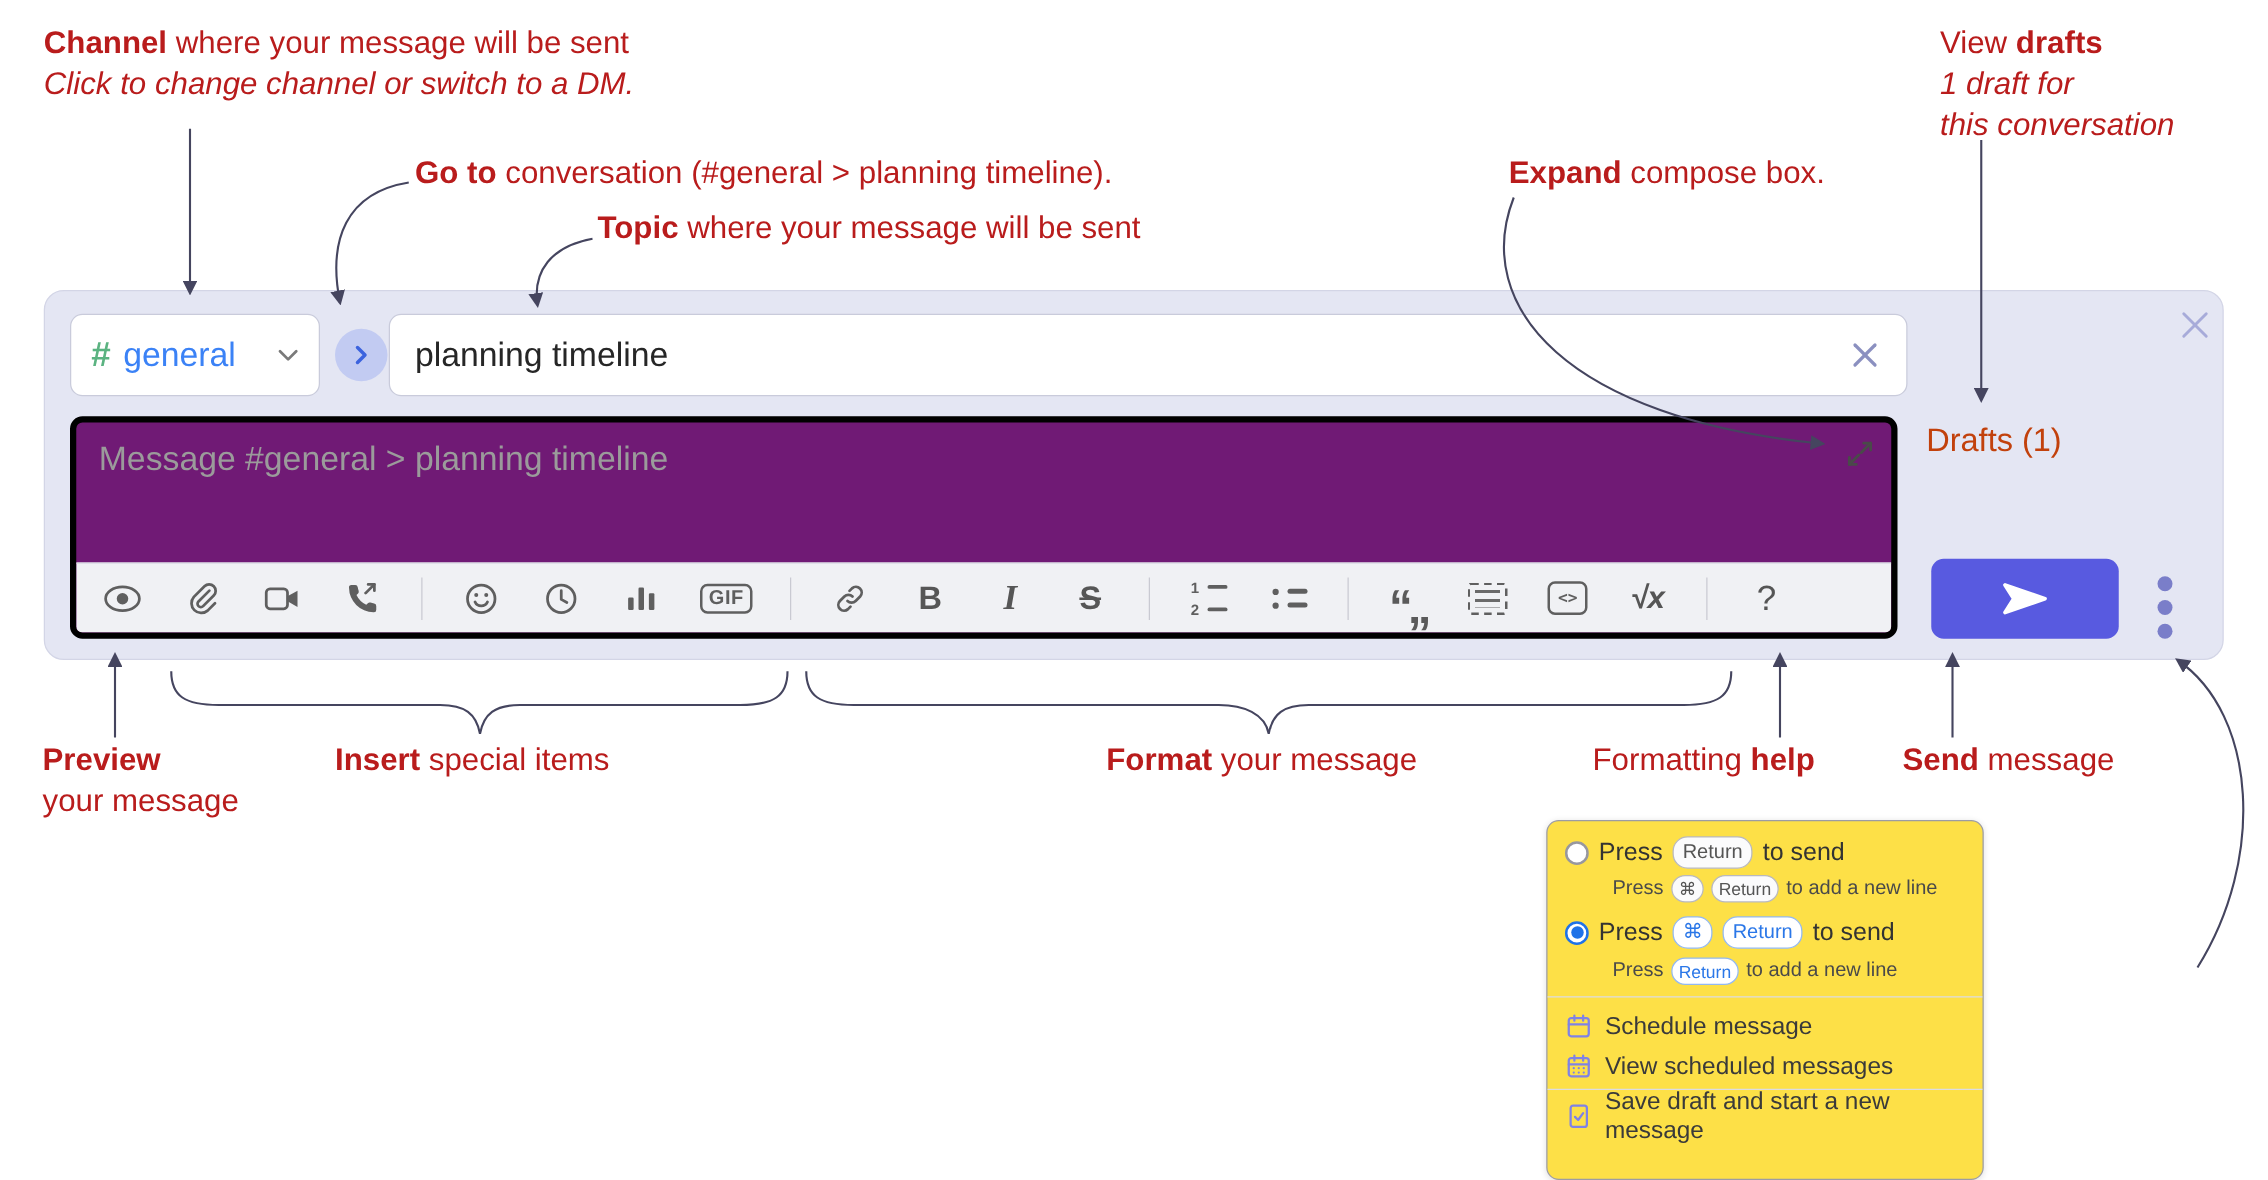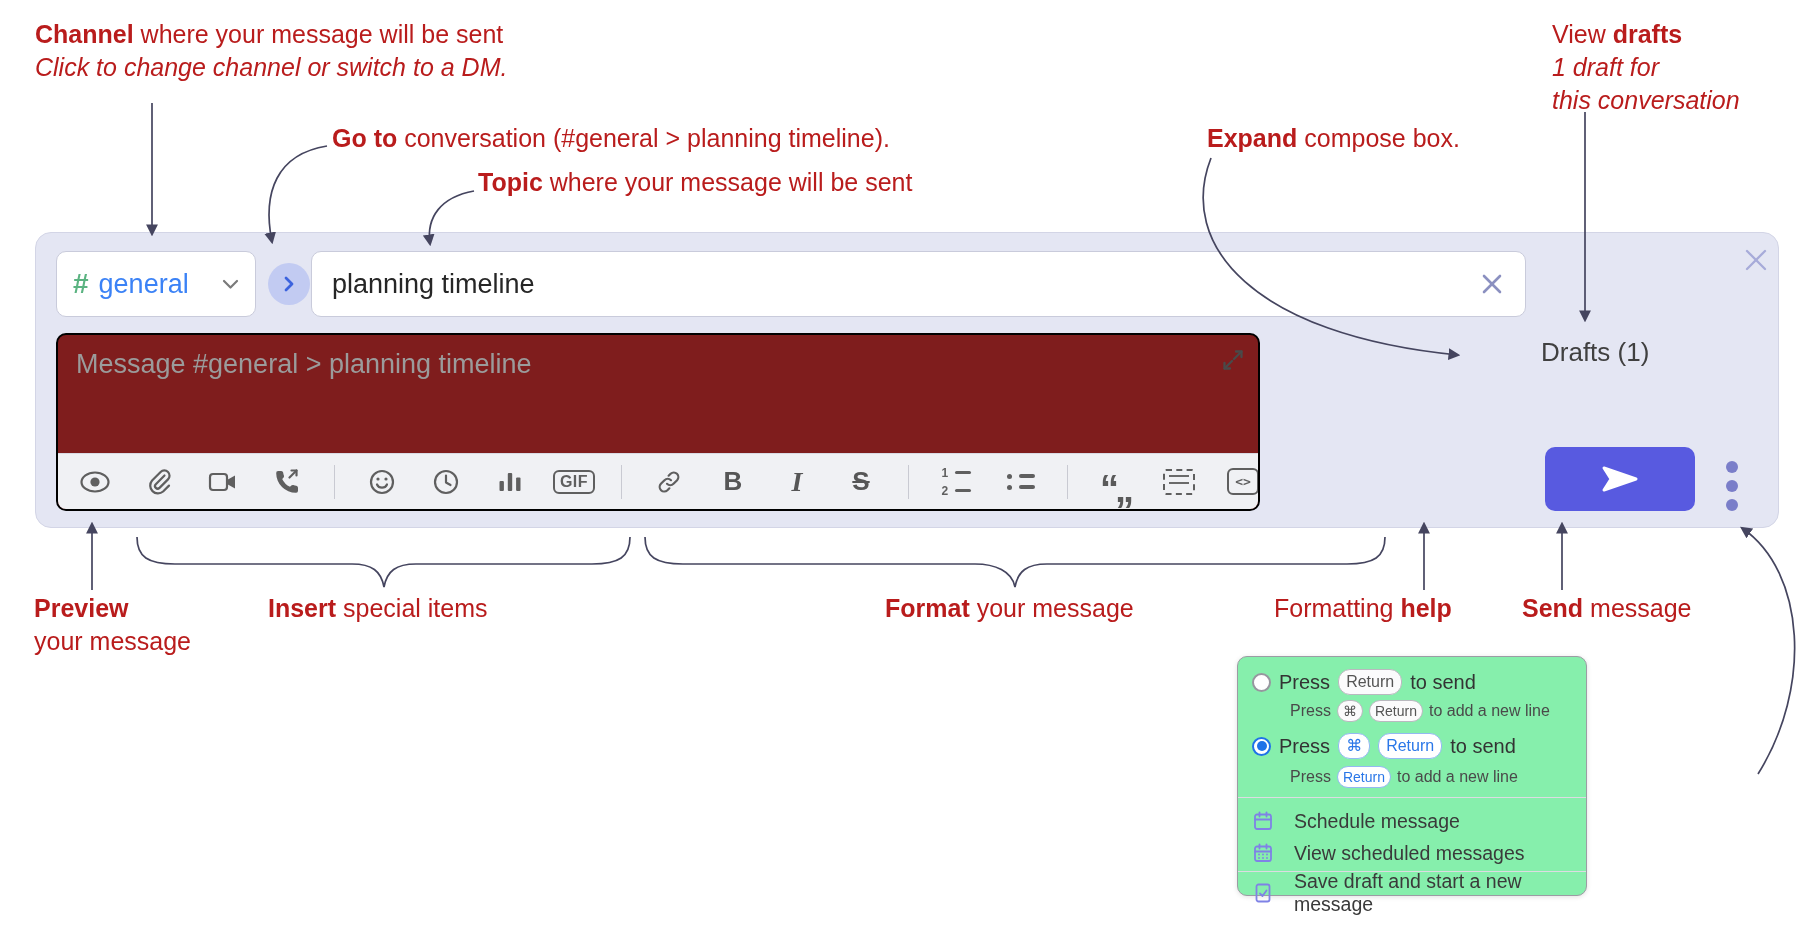--- a/index.html
+++ b/index.html
@@ -14,21 +14,21 @@
   
   .compose-box{position:absolute;left:35px;top:232px;width:1744px;height:296px;background:#e4e6f3;border:1px solid #d3d5e6;border-radius:16px;box-sizing:border-box;}
   .pill{position:absolute;left:20px;top:18px;width:200px;height:66px;background:#fff;border:1px solid #c9cbdb;border-radius:10px;display:flex;align-items:center;padding:0 16px;box-sizing:border-box;gap:10px;}
   .hash{color:#5bb381;font-size:28px;font-weight:700;}
   .ch-name{font-size:27px;color:#3b82f6;flex:1;}
   .goto-btn{position:absolute;left:232px;top:30px;width:42px;height:42px;border-radius:50%;background:#c2cbf2;display:flex;align-items:center;justify-content:center;}
   .topic-field{position:absolute;left:275px;top:18px;width:1215px;height:66px;background:#fff;border:1px solid #c9cbdb;border-radius:10px;display:flex;align-items:center;padding:0 20px;box-sizing:border-box;font-size:27px;color:#262626;}
   .topic-field .tval{flex:1;}
   .clear-x,.box-close{display:flex;align-items:center;justify-content:center;cursor:pointer;}
   .box-close{position:absolute;left:1705px;top:12px;width:30px;height:30px;}
-  .msg-area{position:absolute;left:20px;top:100px;width:1204px;height:178px;background:#7f1d1d;border:2px solid #000000;border-radius:10px;box-sizing:border-box;overflow:hidden;}
+  .msg-area{position:absolute;left:20px;top:100px;width:1462px;height:178px;background:#701a75;border:5px solid #000000;border-radius:10px;box-sizing:border-box;overflow:hidden;}
   .ph{position:absolute;left:18px;top:14px;font-size:27px;color:#9b9b9b;}
   .expand{position:absolute;right:12px;top:12px;width:26px;height:26px;}
   .toolbar{position:absolute;left:0;right:0;bottom:0;height:56px;background:#f0f1f4;border-top:1px solid #d9dae3;display:flex;align-items:center;padding:0 20px;column-gap:30px;box-sizing:border-box;}
   .icon-btn{display:flex;align-items:center;justify-content:center;min-width:34px;height:40px;color:#5f5f5f;}
   .tb-div{width:1px;height:34px;background:#c9cad2;flex:none;}
   svg.tool{stroke:#5f5f5f;fill:none;stroke-width:2.2;stroke-linecap:round;stroke-linejoin:round;}
   .tb-letter{font-size:26px;font-weight:700;color:#565656;}
   .tb-italic{font-family:"Liberation Serif",serif;font-style:italic;font-size:28px;font-weight:600;}
   .tb-strike{text-decoration:line-through;}
   .gif-badge{border:2.4px solid #5f5f5f;border-radius:6px;font-size:16px;font-weight:700;padding:1px 5px;color:#5f5f5f;letter-spacing:.5px;}
@@ -36,31 +36,31 @@
   .spoiler-box{width:32px;height:26px;border:2.4px dashed #5f5f5f;border-radius:3px;position:relative;box-sizing:border-box;}
   .spoiler-box::after{content:"";position:absolute;inset:4px 4px;background:repeating-linear-gradient(to bottom,#6a6a6a 0 2.4px,transparent 2.4px 7px);}
   .code-box{width:32px;height:27px;border:2.4px solid #5f5f5f;border-radius:6px;display:flex;align-items:center;justify-content:center;font-family:"DejaVu Sans Mono",monospace;font-weight:700;font-size:13px;color:#5f5f5f;box-sizing:border-box;}
   .sqrt{font-size:25px;color:#555;font-weight:600;font-style:italic;}
   .help-q{font-size:28px;color:#555;font-weight:400;}
   .list-ic{display:flex;flex-direction:column;gap:6px;}
   .list-row{display:flex;align-items:center;gap:5px;}
   .list-bar{width:16px;height:3.6px;border-radius:2px;background:#5f5f5f;}
   .list-num{font-size:12px;font-weight:700;color:#5f5f5f;line-height:1;width:8px;}
   .list-dot{width:5px;height:5px;border-radius:50%;background:#5f5f5f;margin:0 1.5px;}
-  .drafts-link{position:absolute;left:1505px;top:104px;font-size:26px;color:#404040;cursor:pointer;}
+  .drafts-link{position:absolute;left:1505px;top:104px;font-size:26px;color:#c2410c;cursor:pointer;}
   .send-btn{position:absolute;left:1509px;top:214px;width:150px;height:64px;border-radius:10px;background:#585ae0;display:flex;align-items:center;justify-content:center;cursor:pointer;}
   .dots{position:absolute;left:1690px;top:228px;display:flex;flex-direction:column;gap:7px;cursor:pointer;}
   .dot{width:12px;height:12px;border-radius:50%;background:#7a7ec9;}
 
   
-  .popup{position:absolute;left:1237px;top:656px;width:350px;height:240px;background:#86efac;border:1.5px solid #9c9ca4;border-radius:10px;box-shadow:0 1px 5px rgba(0,0,0,.12);box-sizing:border-box;}
+  .popup{position:absolute;left:1237px;top:656px;width:350px;height:288px;background:#fde047;border:1.5px solid #9c9ca4;border-radius:10px;box-shadow:0 1px 5px rgba(0,0,0,.12);box-sizing:border-box;}
   .p-row{position:absolute;display:flex;align-items:center;gap:8px;font-size:20px;color:#333;height:30px;}
   .p-sub{position:absolute;display:flex;align-items:center;gap:6px;font-size:16px;color:#4a4a4a;height:24px;}
   .p-div{position:absolute;left:0;right:0;border-top:1px solid #dcdce2;}
-  .p-item{position:absolute;display:flex;align-items:center;gap:20px;font-size:19.5px;color:#3a3a3a;height:32px;cursor:pointer;justify-content:center;}
+  .p-item{position:absolute;display:flex;align-items:center;gap:10px;font-size:19.5px;color:#3a3a3a;height:32px;cursor:pointer;justify-content:center;}
   .radio{width:19px;height:19px;border-radius:50%;border:2px solid #97979f;background:#fff;position:relative;flex:none;box-sizing:border-box;cursor:pointer;}
   .radio.sel{border-color:#1f72e8;}
   .radio.sel::after{content:"";position:absolute;inset:2.5px;border-radius:50%;background:#1f72e8;}
   .kbd{display:inline-block;border:1px solid #b9b9bf;border-radius:12px;background:#fbfbfc;padding:0 7px;font-size:16px;line-height:24px;color:#555;}
   .kbd.small{font-size:14px;line-height:20px;padding:0 5px;}
   .kbd.blue{border-color:#93b9f2;color:#2a77e8;background:#fff;}
   svg.mi{stroke:#7f82e6;fill:none;stroke-width:1.8;stroke-linecap:round;stroke-linejoin:round;flex:none;}
 
   .overlay{position:absolute;inset:0;pointer-events:none;z-index:50;}
 </style>

